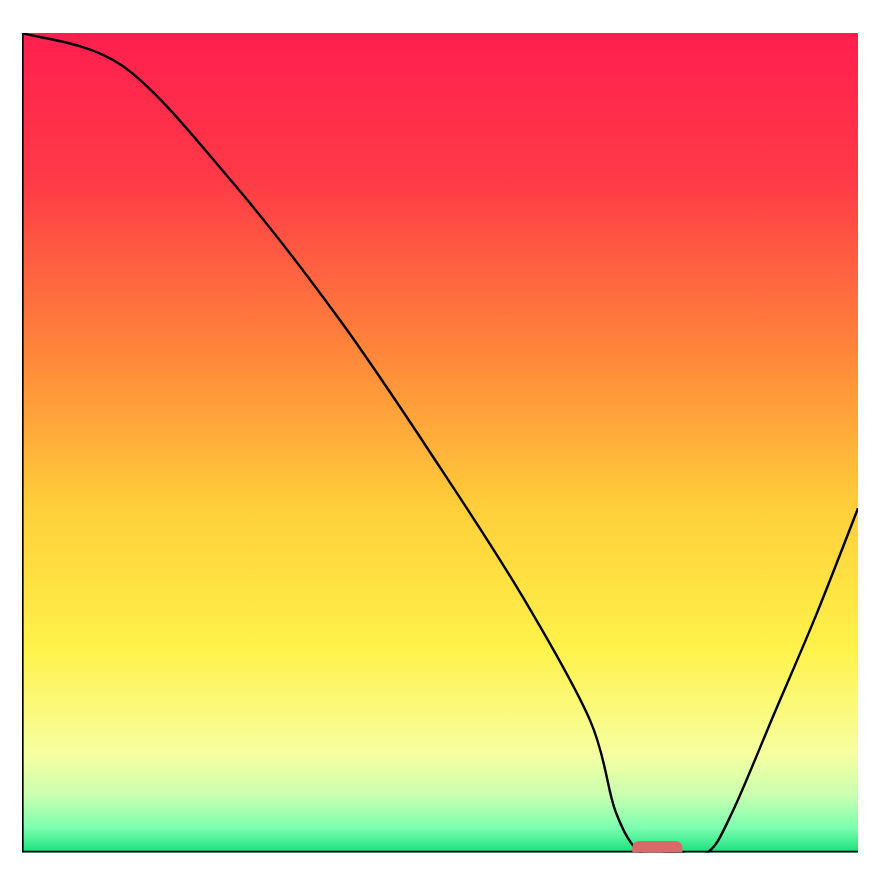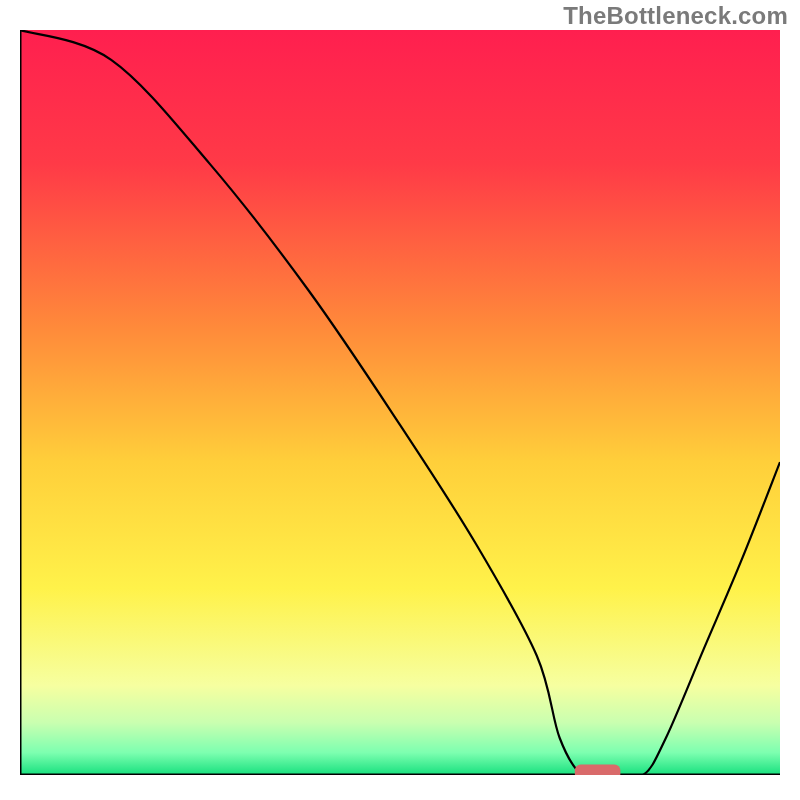--- a/index.html
+++ b/index.html
@@ -33,21 +33,20 @@
     height: 745px;
   }
   svg {
     display: block;
   }
 </style>
 </head>
 <body>
 
 <div class="container">
-  <div class="watermark">TheBottleneck.com</div>
   <div class="plot-area">
     <svg id="chart-svg" width="760" height="745" viewBox="0 0 760 745" preserveAspectRatio="none">
       <defs>
         <linearGradient id="bg-grad" x1="0" y1="0" x2="0" y2="1">
             <stop offset="0%" stop-color="#ff1f4f"></stop>
             <stop offset="18%" stop-color="#ff3a47"></stop>
             <stop offset="40%" stop-color="#ff8a3a"></stop>
             <stop offset="57.99999999999999%" stop-color="#ffcf3a"></stop>
             <stop offset="75%" stop-color="#fff24a"></stop>
             <stop offset="88%" stop-color="#f6ffa0"></stop>

